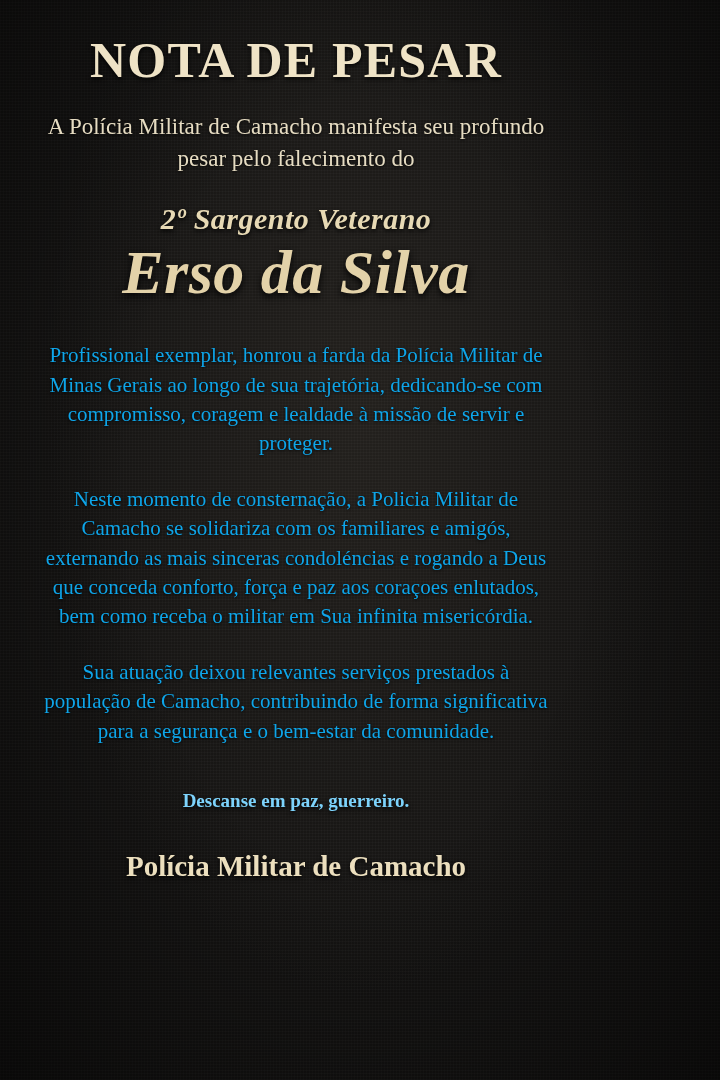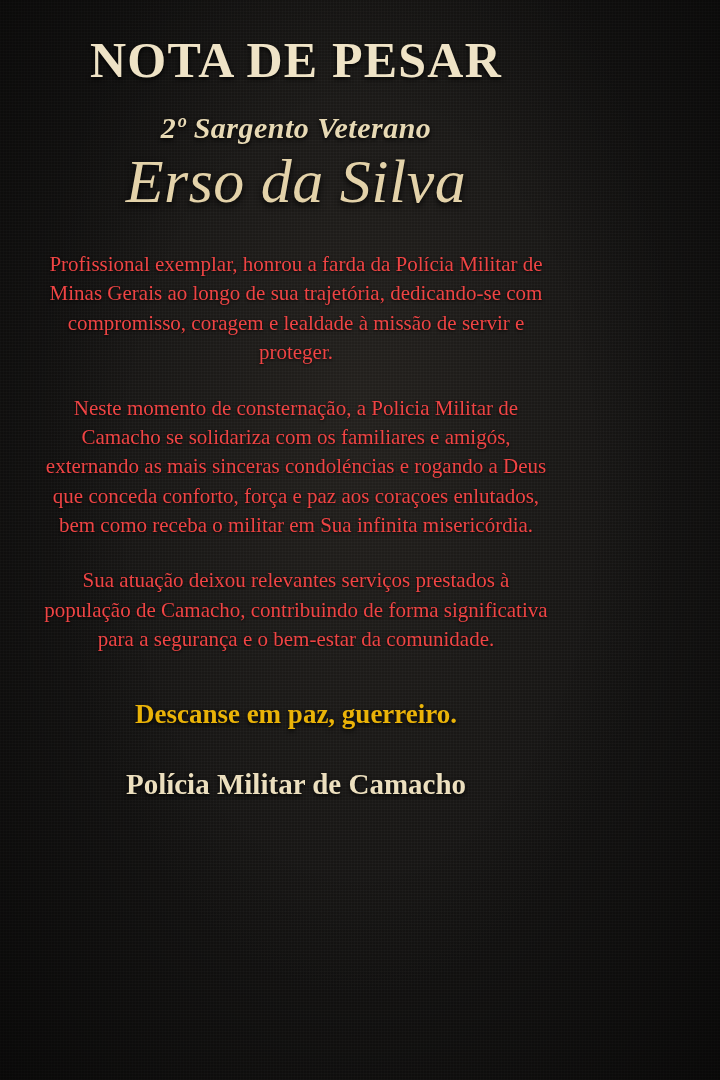--- a/index.html
+++ b/index.html
@@ -72,42 +72,42 @@
     color: #e7d9b4;
     margin: 0 0 2px 0;
     letter-spacing: 0.5px;
     text-shadow: 0 2px 4px rgba(0,0,0,0.85);
     text-align: center;
   }
 
   .name {
     font-family: "Liberation Serif", serif;
     font-style: italic;
-    font-weight: normal;
+    font-weight: bold;
     font-size: 62px;
     line-height: 1.12;
     color: #e3d2a9;
     margin: 0 0 34px 0;
     letter-spacing: 0.5px;
     text-shadow: 0 3px 7px rgba(0,0,0,0.9);
   }
 
   .para {
     font-size: 21px;
     line-height: 1.40;
-    color: #ef4444;
+    color: #0ea5e9;
     margin: 0 auto 26px auto;
     max-width: 600px;
     text-shadow: 0 1px 3px rgba(0,0,0,0.8);
   }
 
   .closing {
     font-weight: bold;
-    font-size: 27px;
-    color: #eab308;
+    font-size: 19px;
+    color: #7dd3fc;
     margin: 44px 0 38px 0;
     text-shadow: 0 2px 4px rgba(0,0,0,0.85);
   }
 
   .signature {
     font-weight: bold;
     font-size: 29px;
     color: #ecdfbe;
     margin: 0 0 0 0;
     text-shadow: 0 2px 4px rgba(0,0,0,0.85);
@@ -116,20 +116,21 @@
 </head>
 <body>
 
 <div class="bg-texture"></div>
 <div class="vignette"></div>
 
 <div class="card">
 
   <h1 class="title">NOTA DE PESAR</h1>
 
+  <p class="lede">A Polícia Militar de Camacho manifesta seu profundo pesar pelo falecimento do</p>
 
   <div class="rank">2º Sargento Veterano</div>
 
   <div class="name">Erso da Silva</div>
 
   <p class="para">Profissional exemplar, honrou a farda da Polícia Militar de Minas Gerais ao longo de sua trajetória, dedicando-se com compromisso, coragem e lealdade à missão de servir e proteger.</p>
 
   <p class="para">Neste momento de consternação, a Policia Militar de Camacho se solidariza com os familiares e amigós, externando as mais sinceras condoléncias e rogando a Deus que conceda conforto, força e paz aos coraçoes enlutados, bem como receba o militar em Sua infinita misericórdia.</p>
 
   <p class="para">Sua atuação deixou relevantes serviços prestados à população de Camacho, contribuindo de forma significativa para a segurança e o bem-estar da comunidade.</p>

